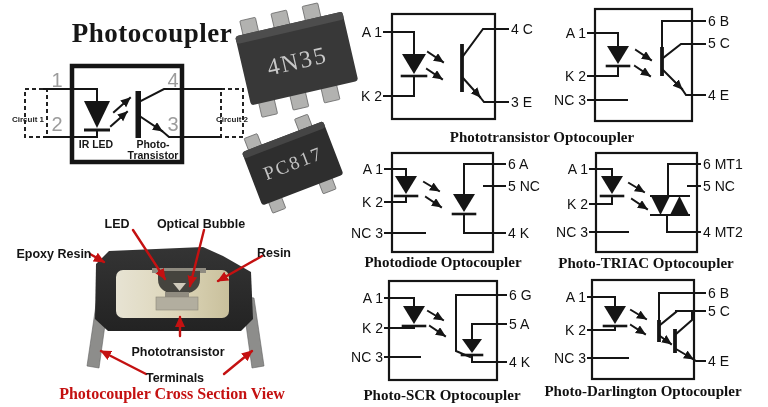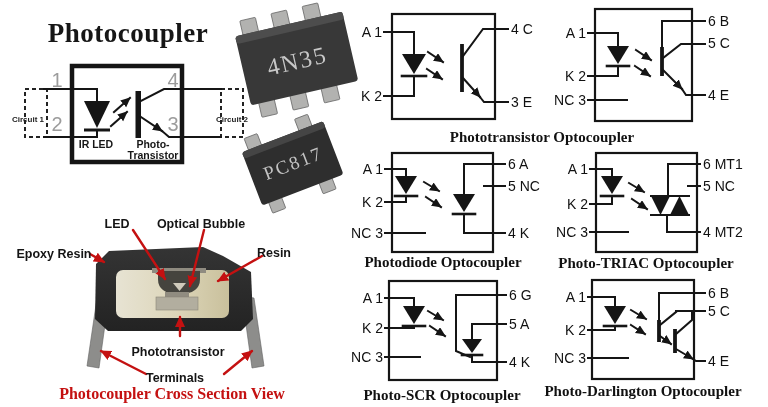--- a/index.html
+++ b/index.html
@@ -1,20 +1,20 @@
 <!DOCTYPE html>
 <html><head>
 <meta charset="utf-8">
 <style>
   html,body{margin:0;padding:0;background:#ffffff;}
   .stage{position:relative;width:768px;height:407px;background:#ffffff;overflow:hidden;
          font-family:"Liberation Sans",sans-serif;}
   .abs{position:absolute;}
   .title{left:0;top:18px;width:256px;text-align:center;
-         font:bold 27px "Liberation Serif",serif;color:#161616;letter-spacing:.5px;}
+         font:bold 27px "Liberation Serif",serif;color:#161616;letter-spacing:.5px;padding-left:24px;}
   
   .wire{stroke:#151515;stroke-width:2;fill:none;stroke-linecap:square;}
   .thick{stroke-width:2.6;}
   .bar{stroke:#151515;stroke-width:3.8;fill:none;stroke-linecap:butt;}
   .box{fill:none;stroke:#151515;stroke-width:2.2;}
   .fillb{fill:#151515;stroke:none;}
   .pin{font:14px "Liberation Sans",sans-serif;fill:#111;}
   .cap{font:bold 15px "Liberation Serif",serif;fill:#111;}
   .gray{font:20px "Liberation Sans",sans-serif;fill:#9c9c9c;}
   .smallb{font:bold 8px "Liberation Sans",sans-serif;fill:#222;}

